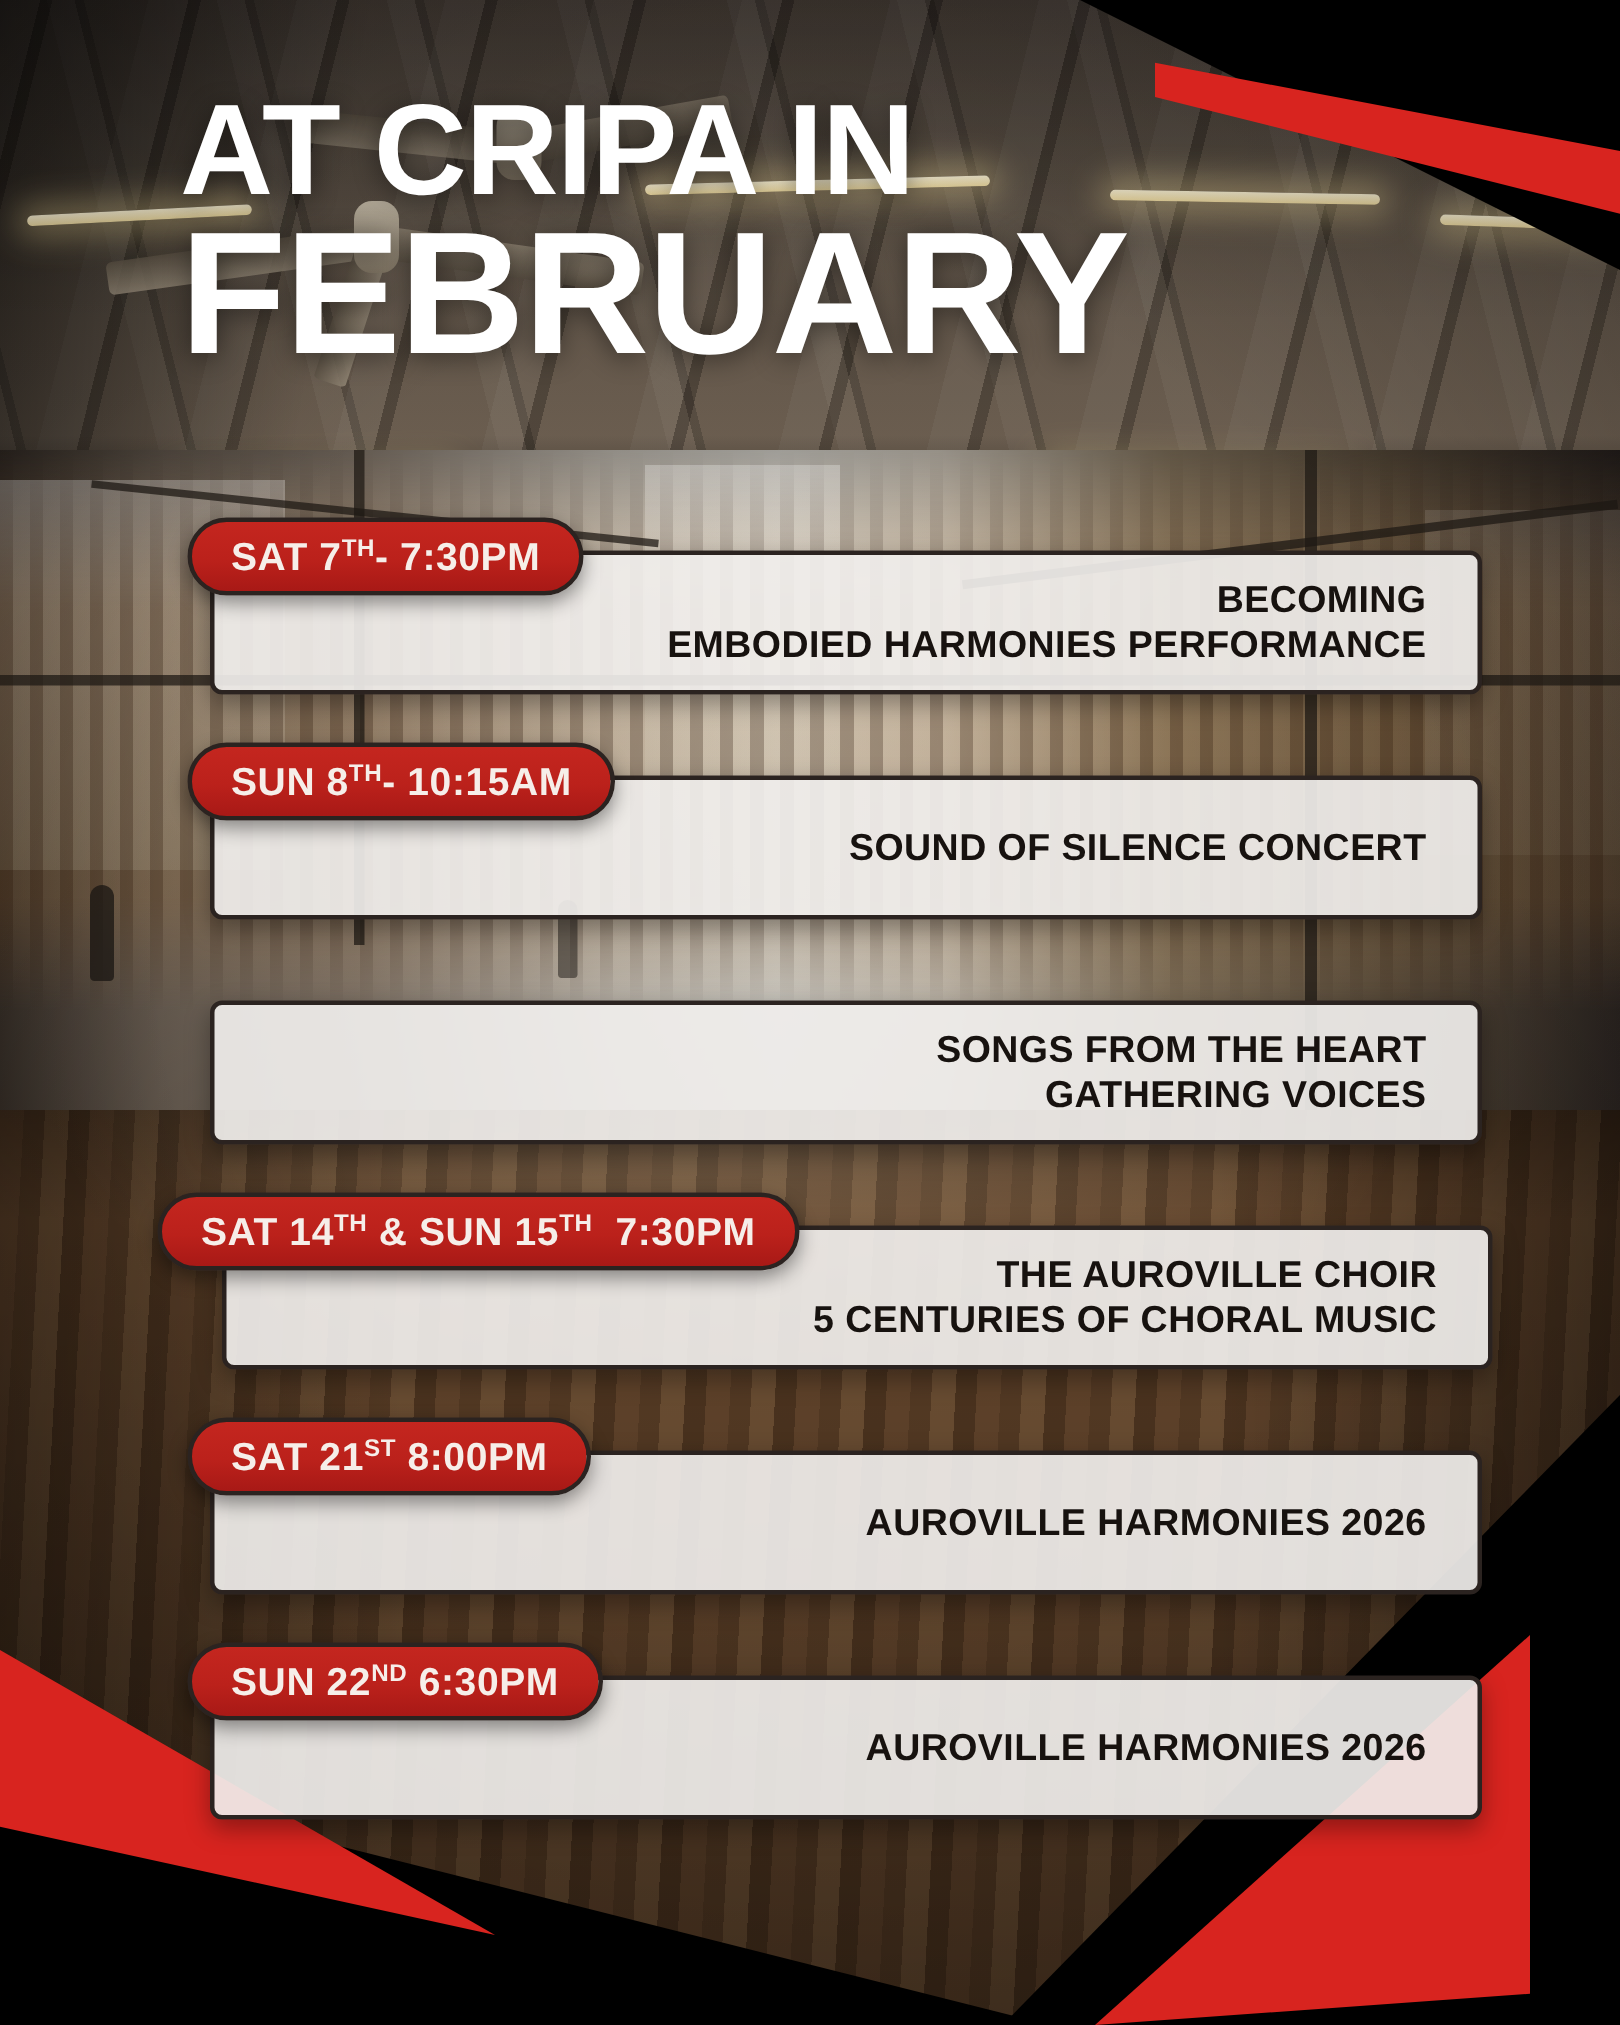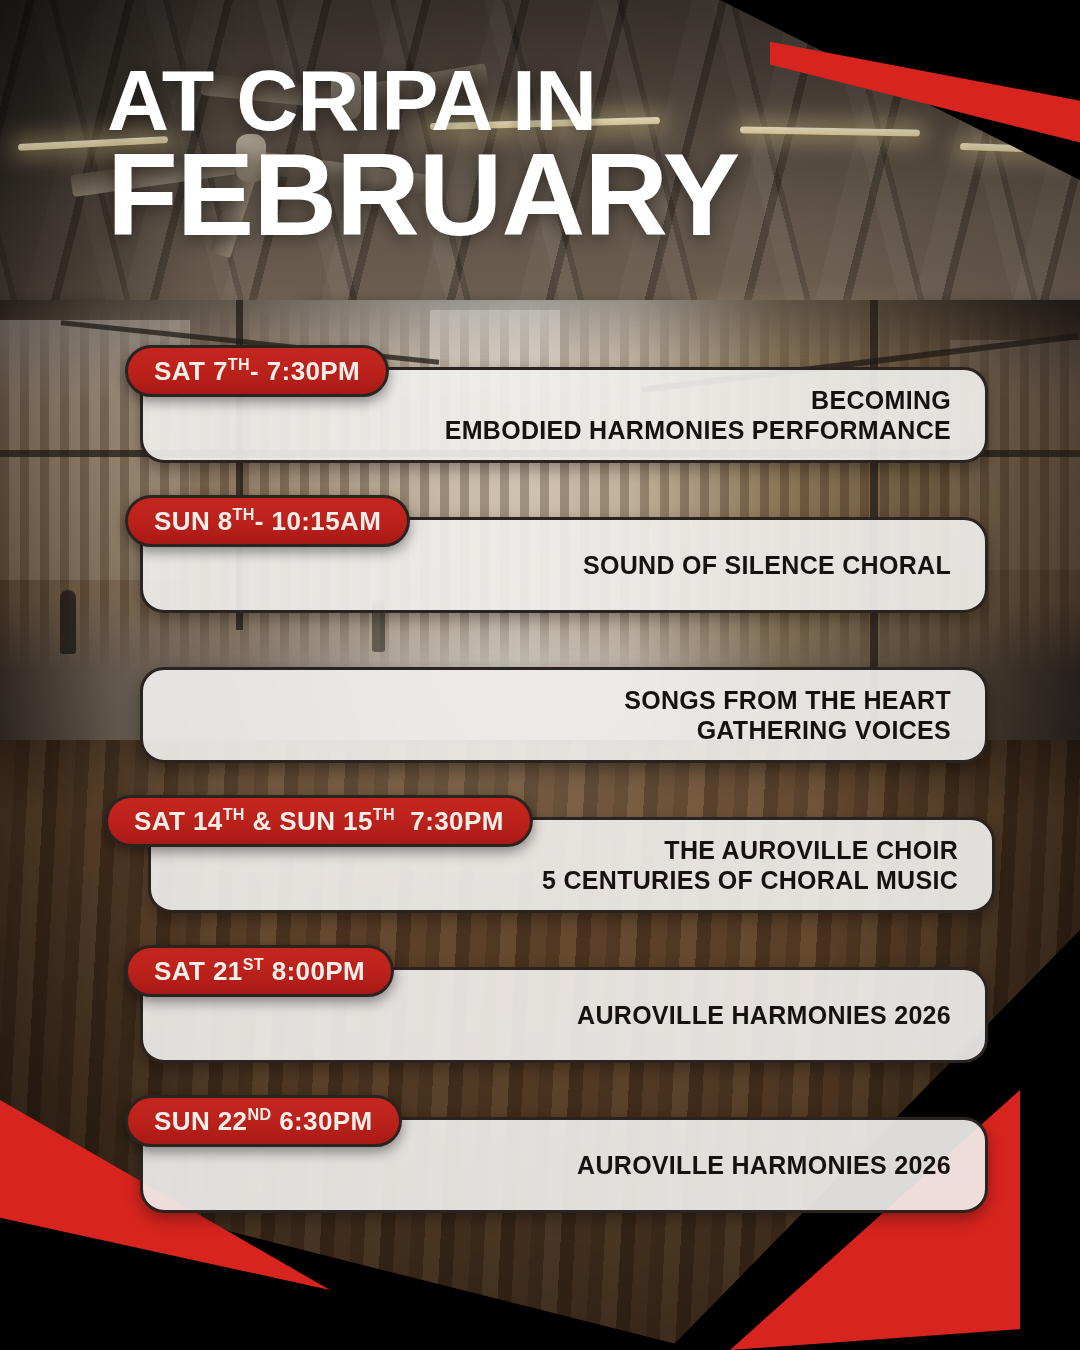--- a/index.html
+++ b/index.html
@@ -172,21 +172,21 @@
   }
   .corner-br-red {
     right: 60px; bottom: 0; width: 290px; height: 260px;
     background: #d8241f;
     clip-path: polygon(100% 0, 100% 92%, 0 100%);
   }
 
   
   .title {
     position: absolute;
-    left: 107px;
+    left: 120px;
     top: 62px;
     color: #fff;
     line-height: .90;
     letter-spacing: -1px;
     text-shadow: 0 3px 18px rgba(0,0,0,.45);
     z-index: 4;
   }
   .title-l1 {
     font-size: 86px;
     font-weight: 700;
@@ -213,21 +213,21 @@
   }
 
   .event-panel {
     position: absolute;
     left: 140px;
     right: 92px;
     top: 22px;
     height: 96px;
     background: rgba(240,238,235,.92);
     border: 3px solid #2b2320;
-    border-radius: 24px;
+    border-radius: 8px;
     display: flex;
     flex-direction: column;
     align-items: flex-end;
     justify-content: center;
     padding: 0 34px 0 60px;
     box-shadow: 0 6px 16px rgba(0,0,0,.35);
   }
   .event-panel.single { }
 
   .event-line {
@@ -333,21 +333,21 @@
         <div class="event-panel">
           <div class="event-line">BECOMING</div>
           <div class="event-line">EMBODIED HARMONIES PERFORMANCE</div>
         </div>
         <div class="event-pill">
           <span class="event-pill-text">SAT&nbsp;7<sup>TH</sup>-&nbsp;7:30PM</span>
         </div>
       </div>
       <div class="event">
         <div class="event-panel">
-          <div class="event-line">SOUND OF SILENCE CHORAL</div>
+          <div class="event-line">SOUND OF SILENCE CONCERT</div>
         </div>
         <div class="event-pill">
           <span class="event-pill-text">SUN&nbsp;8<sup>TH</sup>-&nbsp;10:15AM</span>
         </div>
       </div>
       <div class="event">
         <div class="event-panel">
           <div class="event-line">SONGS FROM THE HEART</div>
           <div class="event-line">GATHERING VOICES</div>
         </div>

